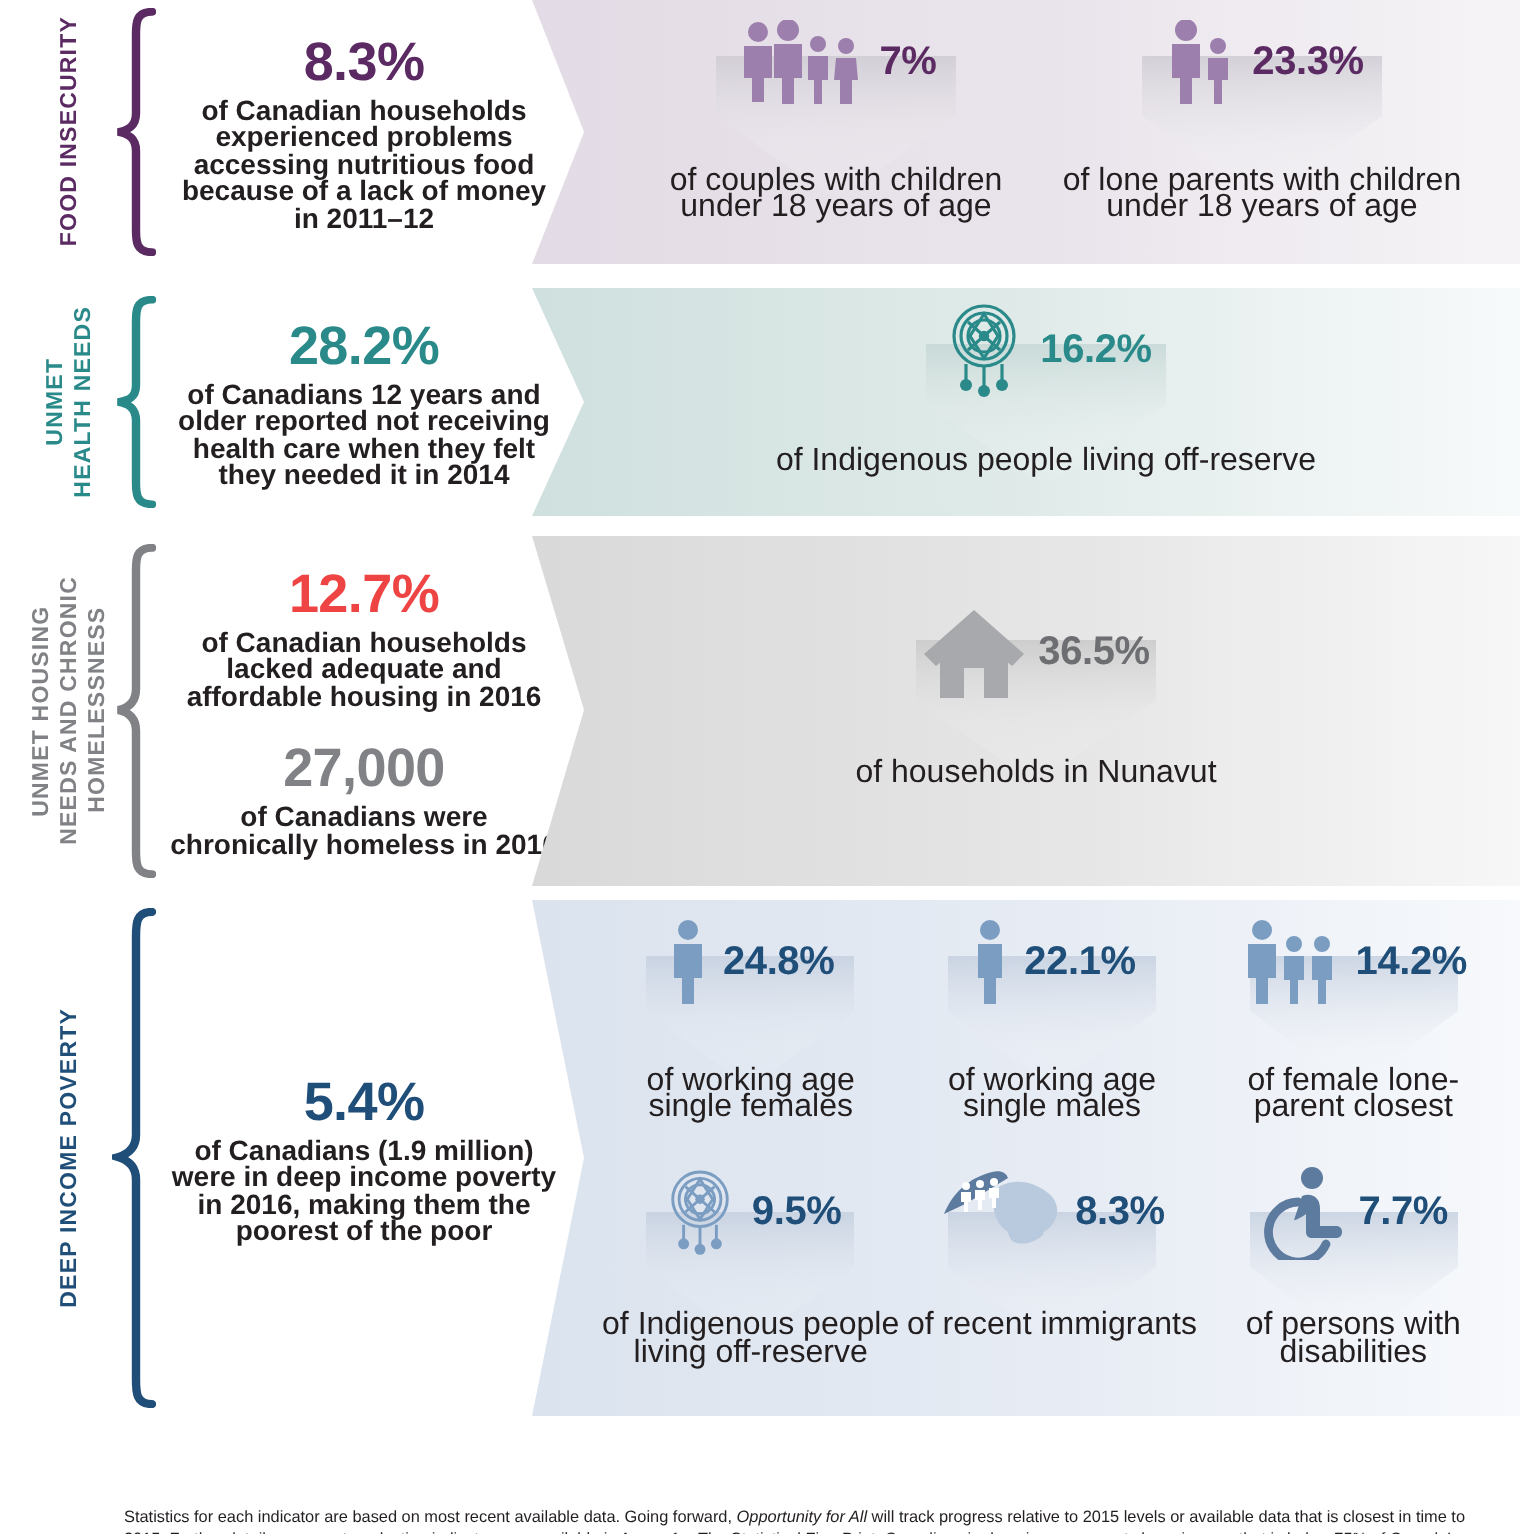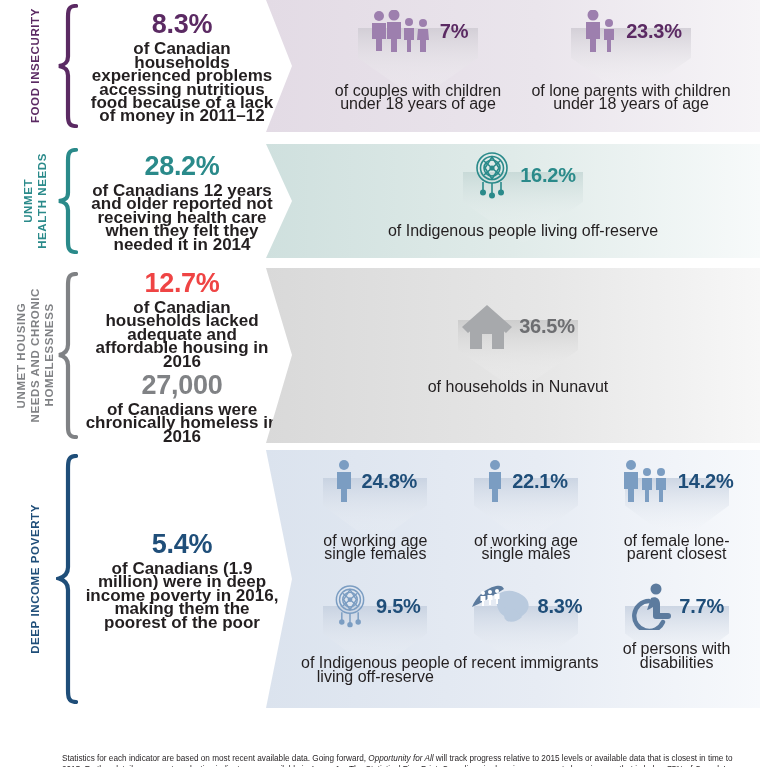--- a/index.html
+++ b/index.html
@@ -32,21 +32,21 @@
     position: absolute; left: 84px; width: 196px;
     display: flex; flex-direction: column; justify-content: center;
     align-items: center; height: 100%; text-align: center;
   }
   .stat-group { width: 100%; }
   .big-num {
     font-size: 27px; font-weight: bold; line-height: 1.15;
     letter-spacing: -0.3px;
   }
   .stat-desc {
-    font-size: 17px; font-weight: bold; line-height: 13.4px;
+    font-size: 14px; font-weight: bold; line-height: 13.4px;
     color: #231f20; margin-top: 2px;
   }
   .gap { height: 14px; }
 
   
   .banner {
     position: absolute; top: 0; height: 100%; left: 266px; right: 0;
     overflow: hidden;
   }
   .banner-bg { position: absolute; inset: 0; }
@@ -476,21 +476,21 @@
               <svg width="44" height="48" viewBox="0 0 44 48">
                 <g fill="#5c7b9e">
                   <circle cx="27" cy="7" r="5.5"></circle>
                   <path d="M22 16c5-2 9 1 9 6v9h8c2 0 3 1.3 3 3s-1 3-3 3h-12c-2 0-3-1.3-3-3v-9c-3 2-5 3-6 3z"></path>
                 </g>
                 <path d="M20 19 A15 15 0 1 0 34 40" fill="none" stroke="#5c7b9e" stroke-width="4.4" stroke-linecap="round"></path>
               </svg>
             </span>
             <span class="cell-pct" style="color:#1f4e79">7.7%</span>
           </div>
-          <div class="cell-caption" style="margin-top:8px;text-align:center;">of persons with disabilities</div>
+          <div class="cell-caption" style="margin-top:22px;text-align:center;">of persons with disabilities</div>
         </div>
 
       </div>
     </div>
   </div>
 
   <div class="footnote">
     <span>Statistics for each indicator are based on most recent available data. Going forward, </span><i>Opportunity for All</i><span> will track progress relative to 2015 levels or available data that is closest in time to 2015. Further details on poverty reduction indicators are available in Annex 1 – The Statistical Fine Print. Canadians in deep income poverty have income that is below 75% of Canada’s Official Poverty Line. Working age refers to individuals who are 18–64 years of age.</span>
   </div>
 

